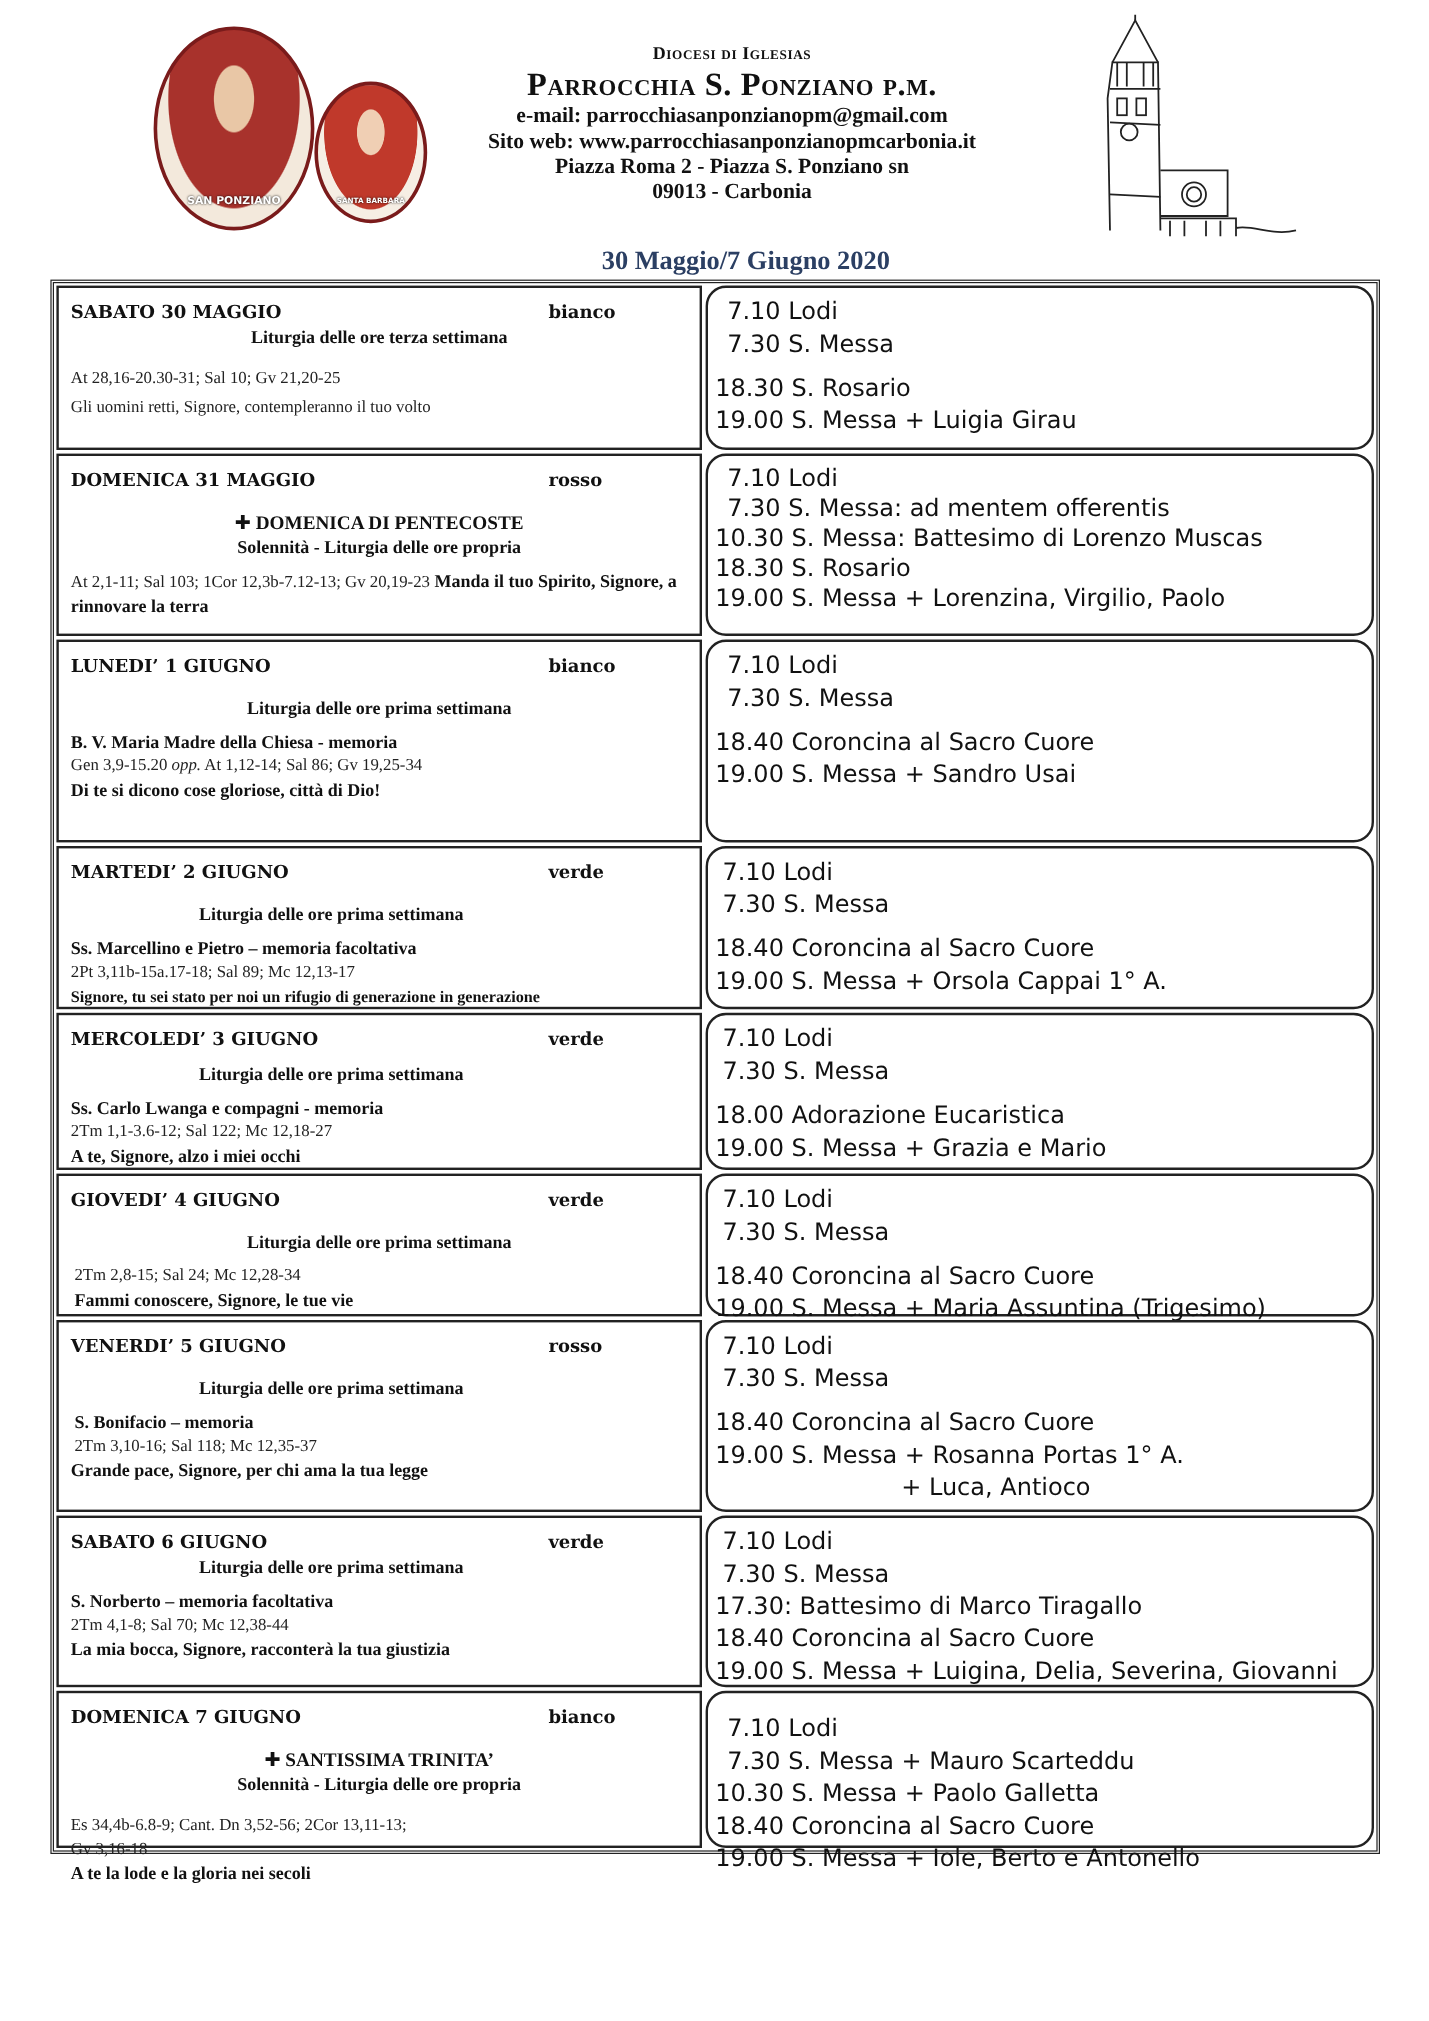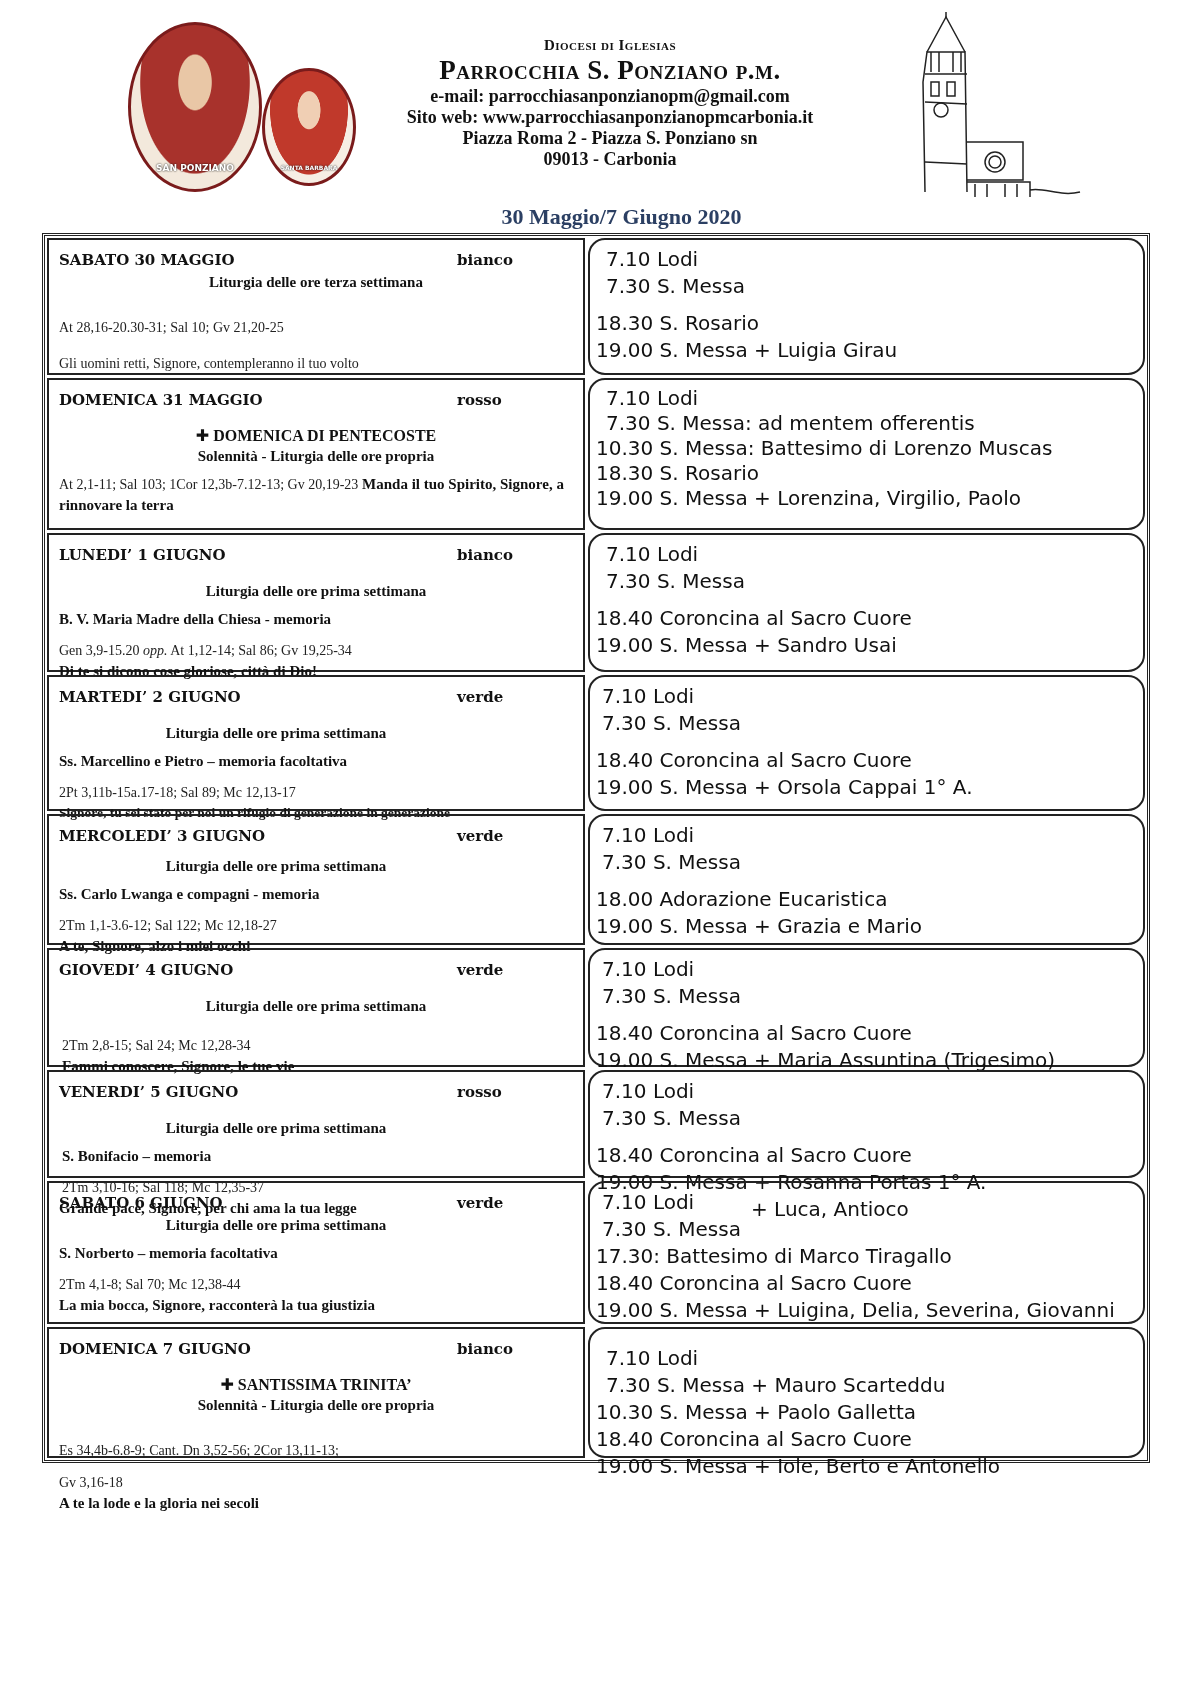--- a/index.html
+++ b/index.html
@@ -23,21 +23,21 @@
   .cell-left { width: 538px; padding: 10px 10px 4px 10px; font-family: "Liberation Serif", serif; font-size: 15px; line-height: 20px; }
   .cell-right { flex: 1; padding: 6px 6px 4px 6px; font-family: "DejaVu Sans", sans-serif; font-size: 20px; line-height: 27px; border-radius: 17px; }
   .day-line { display: flex; font-family: "DejaVu Serif", serif; font-weight: bold; font-size: 15px; line-height: 20px; margin-bottom: 2px; gap: 48px; }
   .day-name { width: 350px; }
   .color { font-weight: bold; }
   .centered { text-align: center; font-weight: bold; }
   .feast { text-align: center; font-size: 16px; font-weight: bold; }
   .feast .cross { font-family: "DejaVu Sans", sans-serif; }
   .spacer { height: 14px; }
   .spacer-s { height: 8px; }
-  .readings { font-size: 14px; color: #222; margin-top: 12px; }
+  .readings { font-size: 14px; color: #222; }
   .bold { font-weight: bold; }
   .small-bold { font-weight: bold; font-size: 13.5px; }
   .sched-line { white-space: nowrap; }
   .sched-line.indent { padding-left: 10px; }
   .sched-line.cont { padding-left: 155px; }
   .sched-gap { height: 10px; }
 </style>
 </head>
 <body>
 
@@ -112,21 +112,21 @@
     </div>
     <div class="cell-right" style="line-height:25px">
       <div class="sched-line indent">7.10 Lodi</div>
       <div class="sched-line indent">7.30 S. Messa: ad mentem offerentis</div>
       <div class="sched-line">10.30 S. Messa: Battesimo di Lorenzo Muscas</div>
       <div class="sched-line">18.30 S. Rosario</div>
       <div class="sched-line">19.00 S. Messa + Lorenzina, Virgilio, Paolo</div>
     </div>
   </div>
 
-  <div class="row" style="height:139px">
+  <div class="row" style="height:169px">
     <div class="cell-left">
       <div class="day-line">
           <span class="day-name">LUNEDI’ 1 GIUGNO</span>
           <span class="color">bianco</span>
         </div>
       <div class="spacer"></div>
       <div class="centered">Liturgia delle ore prima settimana</div>
       <div class="spacer-s"></div>
       <div class="bold">B. V. Maria Madre della Chiesa - memoria</div>
       <div class="readings"><span>Gen 3,9-15.20</span> <i>opp.</i> <span>At 1,12-14; Sal 86; Gv 19,25-34</span></div>
@@ -199,21 +199,21 @@
     </div>
     <div class="cell-right">
       <div class="sched-line" style="padding-left:6px">7.10 Lodi</div>
       <div class="sched-line" style="padding-left:6px">7.30 S. Messa</div>
       <div class="sched-gap"></div>
       <div class="sched-line">18.40 Coroncina al Sacro Cuore</div>
       <div class="sched-line">19.00 S. Messa + Maria Assuntina (Trigesimo)</div>
     </div>
   </div>
 
-  <div class="row" style="height:108px">
+  <div class="row" style="height:160px">
     <div class="cell-left">
       <div class="day-line">
           <span class="day-name">VENERDI’ 5 GIUGNO</span>
           <span class="color">rosso</span>
         </div>
       <div class="spacer"></div>
       <div class="centered" style="padding-right:80px">Liturgia delle ore prima settimana</div>
       <div class="spacer-s"></div>
       <div class="bold" style="padding-left:3px">S. Bonifacio – memoria</div>
       <div class="readings" style="padding-left:3px">2Tm 3,10-16; Sal 118; Mc 12,35-37</div>

